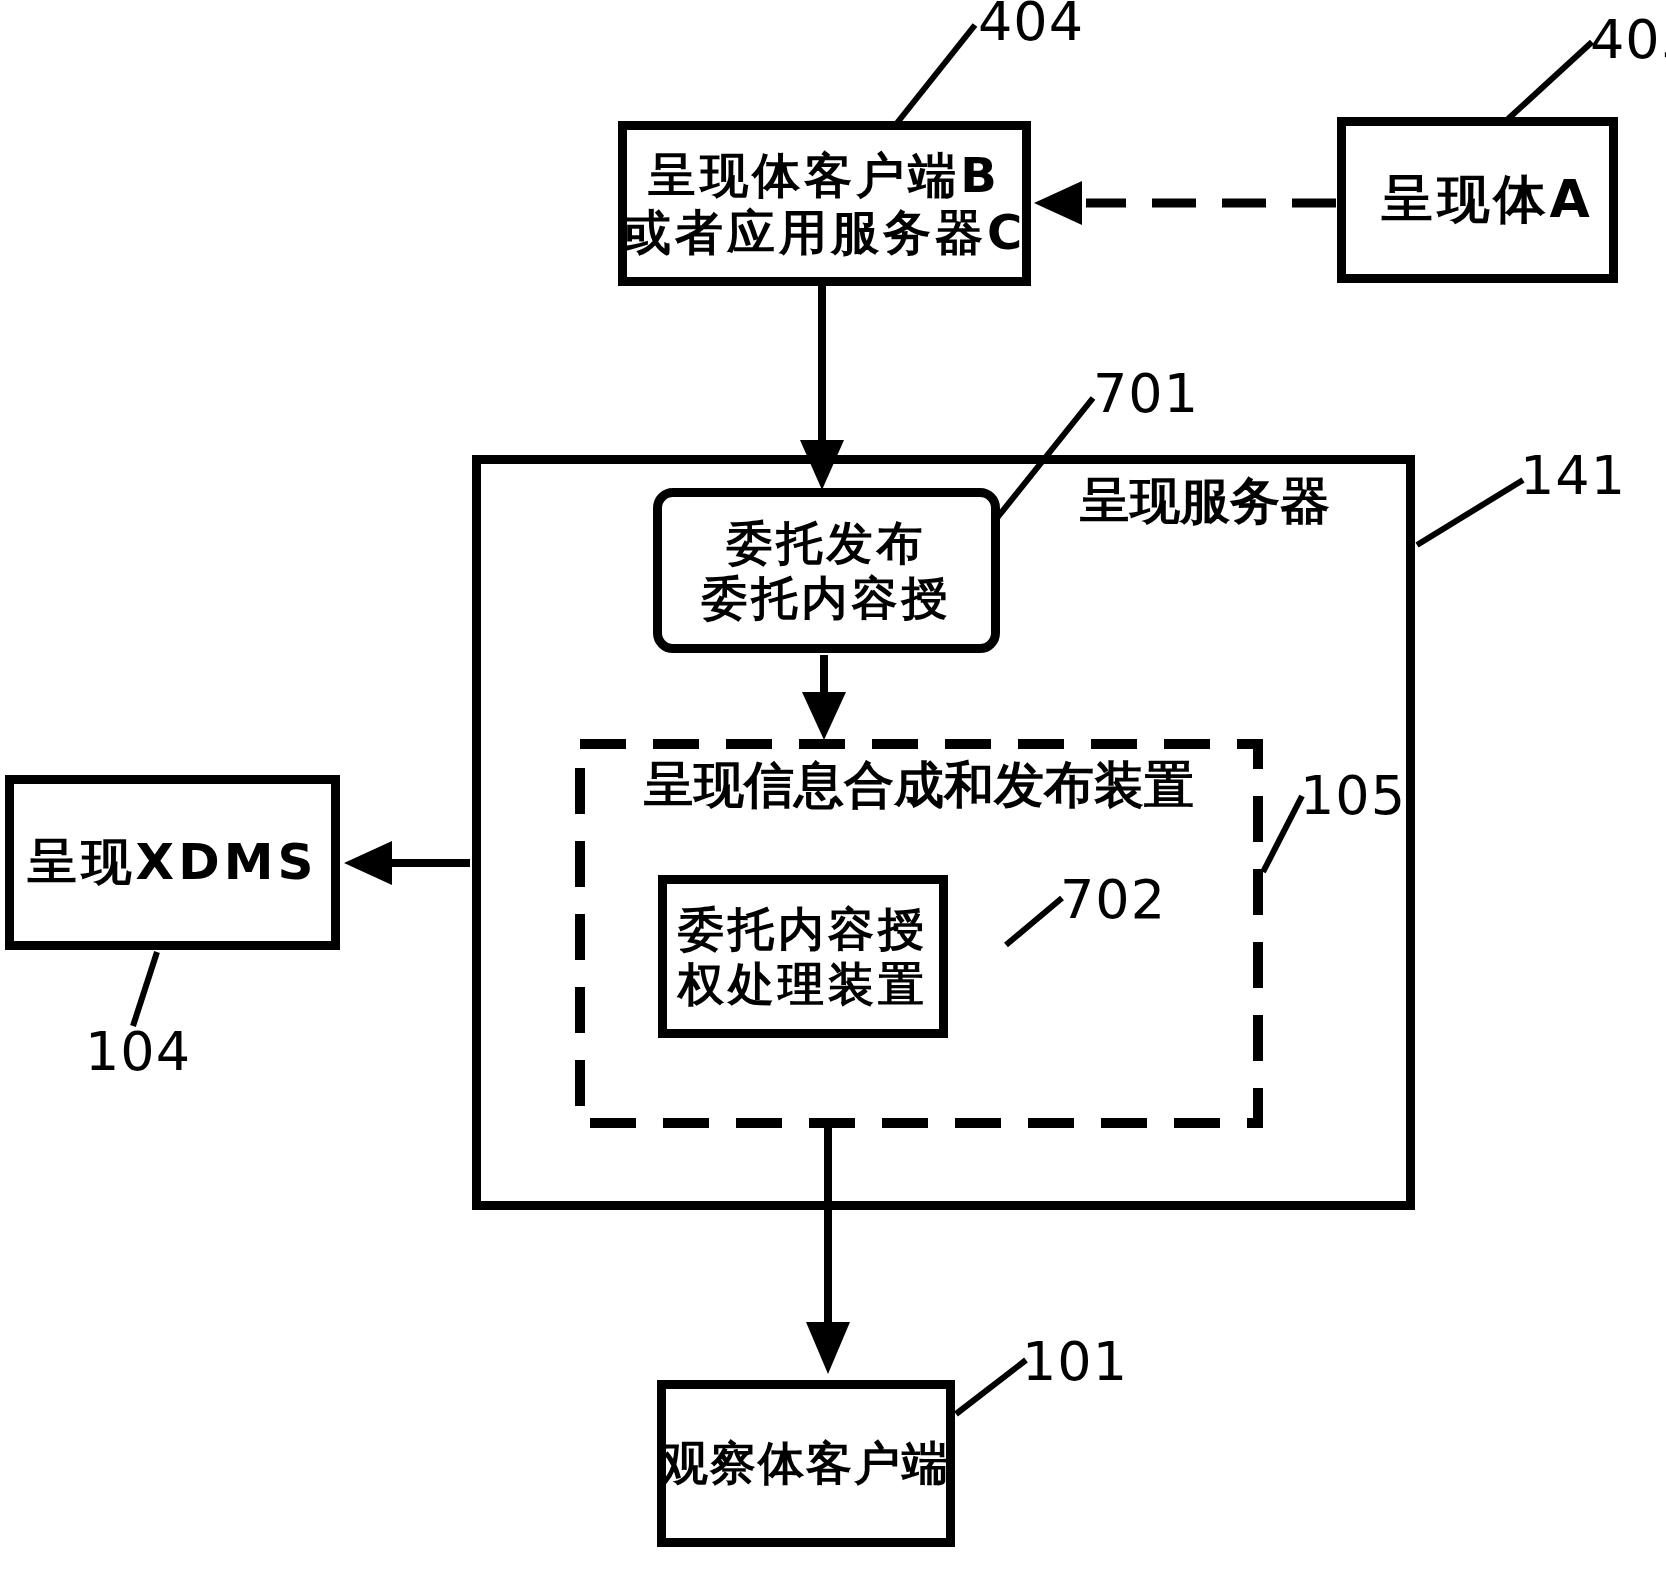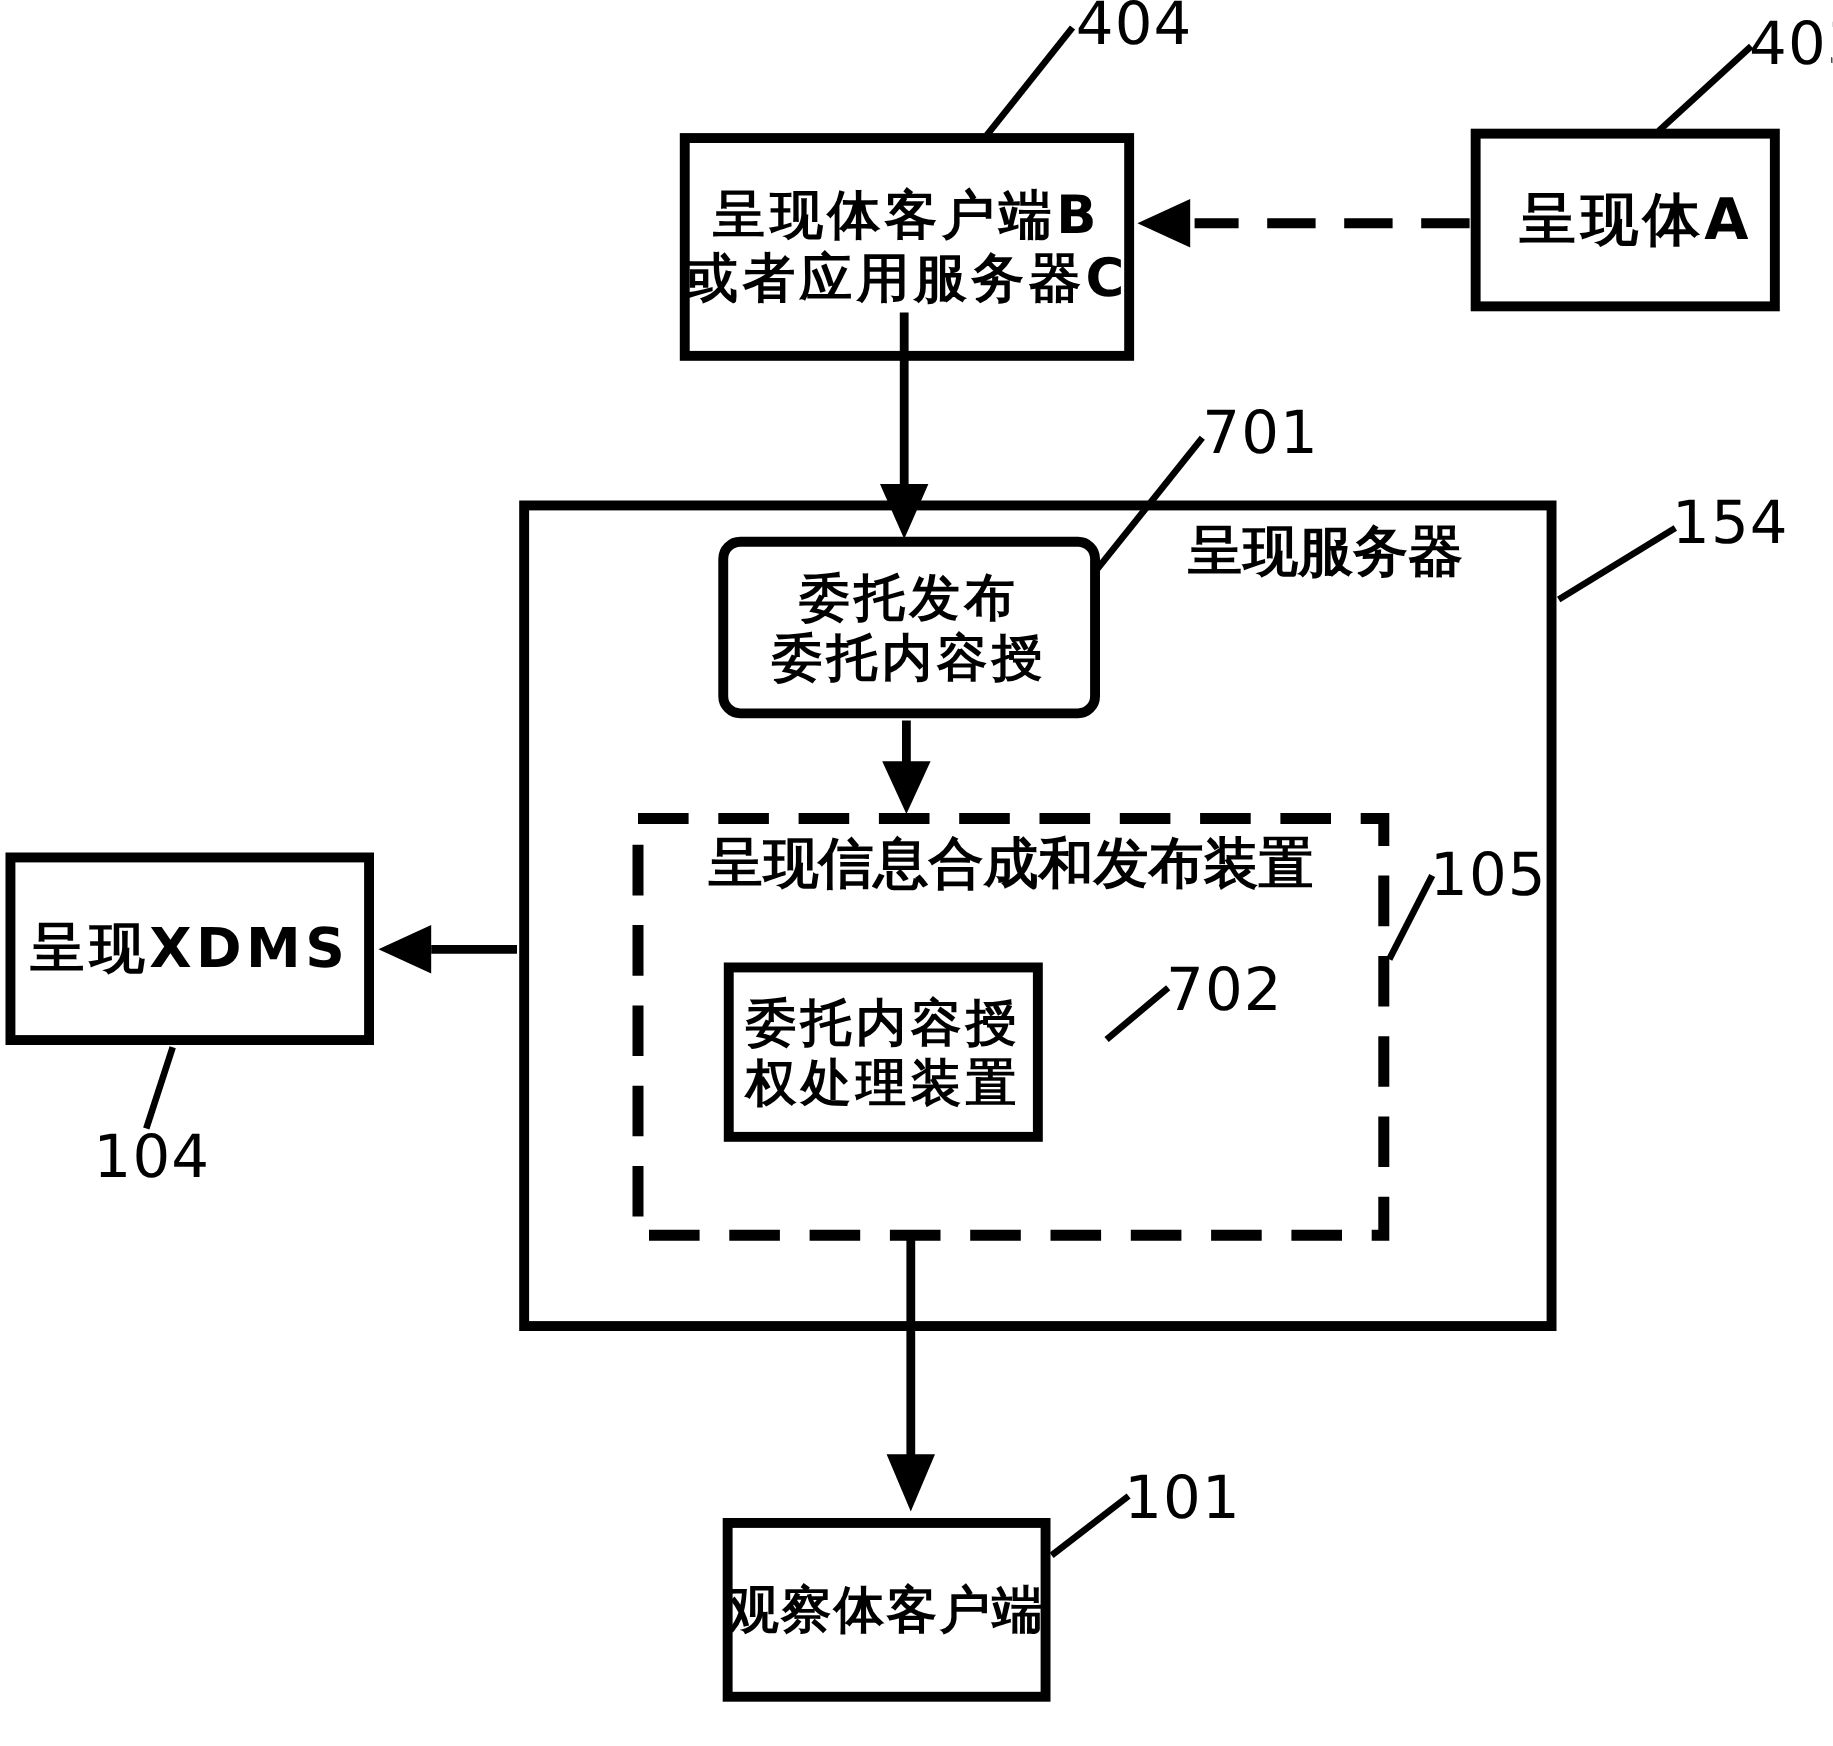--- a/index.html
+++ b/index.html
@@ -47,21 +47,21 @@
   }
 </style>
 </head>
 <body>
 
 <div class="canvas">
 
   <div class="box" style="left:472px;top:455px;width:943px;height:755px;"></div>
   <div class="floatlabel" style="left:1060px;top:468px;width:290px;font-size:50px;">呈现服务器</div>
 
-  <div class="box" style="left:618px;top:121px;width:413px;height:207px;justify-content:center;">
+  <div class="box" style="left:618px;top:121px;width:413px;height:165px;justify-content:center;">
     <div class="cjk" style="font-size:48px;line-height:57px;">呈现体客户端B</div>
     <div class="cjk" style="font-size:48px;line-height:57px;">或者应用服务器C</div>
   </div>
 
   <div class="box" style="left:1337px;top:117px;width:281px;height:166px;">
     <div class="cjk" style="font-size:52px;margin-left:20px;">呈现体A</div>
   </div>
 
   <div class="box" style="left:653px;top:488px;width:347px;height:165px;border-radius:20px;">
     <div class="cjk" style="font-size:46px;line-height:55px;">委托发布</div>
@@ -78,21 +78,21 @@
   <div class="box" style="left:5px;top:775px;width:335px;height:175px;">
     <div class="cjk" style="font-size:50px;">呈现XDMS</div>
   </div>
 
   <div class="box" style="left:657px;top:1380px;width:298px;height:167px;">
     <div class="cjk" style="font-size:46px;letter-spacing:2px;">观察体客户端</div>
   </div>
 
   <div class="refnum" style="left:978px;top:-10px;">404</div>
   <div class="refnum" style="left:1590px;top:8px;">403</div>
-  <div class="refnum" style="left:1520px;top:444px;">154</div>
+  <div class="refnum" style="left:1520px;top:444px;">141</div>
   <div class="refnum" style="left:1093px;top:362px;">701</div>
   <div class="refnum" style="left:1300px;top:764px;">105</div>
   <div class="refnum" style="left:1060px;top:868px;">702</div>
   <div class="refnum" style="left:85px;top:1020px;text-align:right;">104</div>
   <div class="refnum" style="left:1022px;top:1330px;">101</div>
 
   <svg class="overlay" width="1666" height="1587" viewBox="0 0 1666 1587">
 
     <rect x="580" y="744" width="678" height="379" fill="none" stroke="#000" stroke-width="10" stroke-dasharray="46 27"></rect>
 

